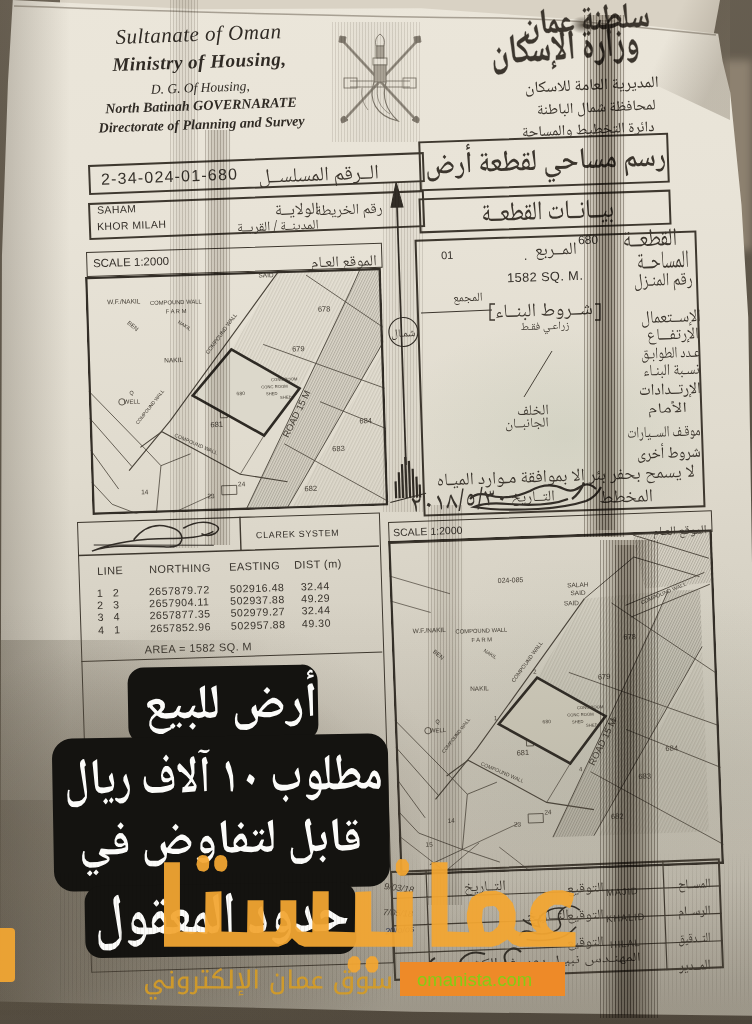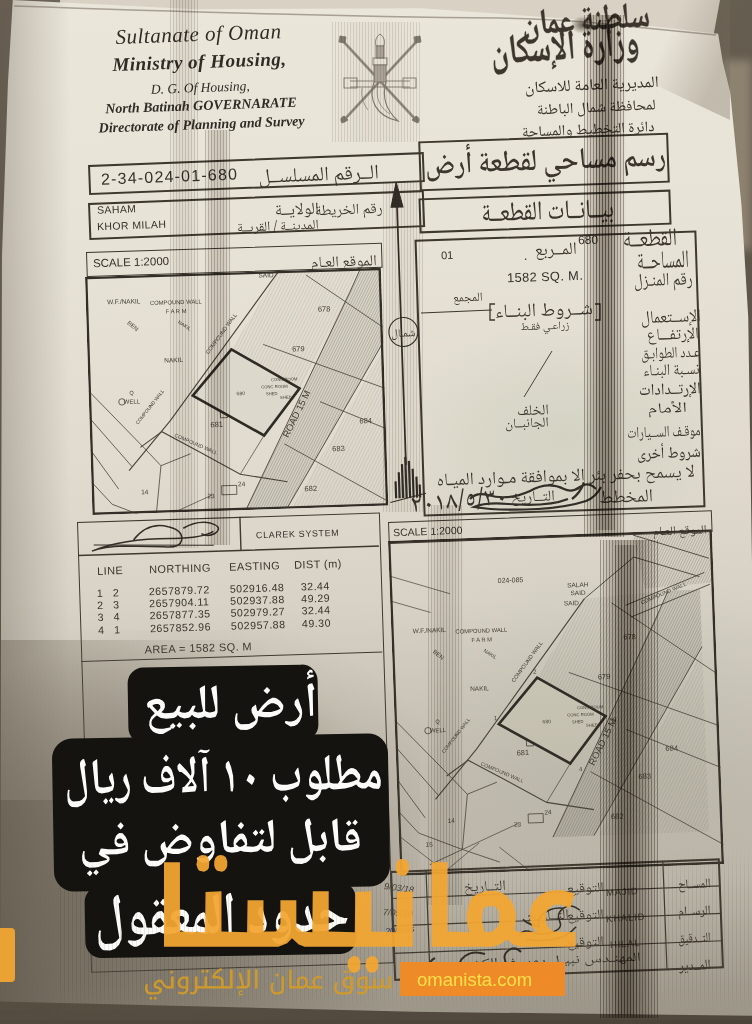--- a/index.html
+++ b/index.html
@@ -574,13 +574,13 @@
 
 <svg class="ar" style="left:164.0px;top:855.0px;width:412.0px;height:118.0px;" viewBox="0 0 853 211" preserveAspectRatio="none">
       <path d="M427 181L419 187L417 199L422 208L426 210L435 210L439 208L443 203L444 191L439 183L435 181ZM390 181L382 187L380 196L381 202L389 210L398 210L406 204L407 190L402 183L398 181ZM554 13L554 164L679 164L693 161L711 151L721 159L737 164L852 164L852 138L807 137L801 134L794 127L791 120L791 105L793 100L799 93L808 89L823 89L841 95L847 80L849 69L825 63L805 63L788 67L775 74L765 84L760 94L758 102L758 116L763 129L772 137L736 138L728 135L725 132L728 121L728 103L722 86L708 72L698 67L686 64L664 65L648 70L637 76L632 85L627 104L627 118L632 138L587 137L587 13ZM683 91L688 94L694 102L694 122L691 128L681 136L674 138L663 137L658 117L660 99L662 95L668 92ZM0 13L0 164L237 164L255 158L265 149L279 160L291 164L515 164L515 65L482 66L481 138L429 137L429 65L396 66L395 138L341 137L341 65L308 65L307 138L285 137L274 128L274 81L241 81L241 122L238 131L231 137L206 137L206 81L173 81L172 138L119 137L119 65L86 66L85 138L33 137L33 13ZM489 7L485 9L480 16L480 28L485 35L489 37L498 37L502 35L507 28L507 16L501 8ZM116 0L110 2L106 6L104 11L104 19L106 24L110 28L120 30L125 28L129 24L131 19L131 11L128 4L123 1ZM79 0L73 2L70 5L67 17L70 25L73 28L83 30L90 27L93 23L94 10L90 3L87 1Z" fill="#f2a632" fill-rule="evenodd" opacity="0.94"></path>
     </svg>
 
 <svg class="ar" style="left:145.0px;top:968.0px;width:246.0px;height:31.9px;" viewBox="0 0 1371 178" preserveAspectRatio="none">
       <path d="M52 162L50 166L51 174L54 177L63 176L65 173L64 163L58 160ZM28 162L26 165L27 174L30 177L39 176L41 173L40 163L34 160ZM545 127L532 126L524 131L522 139L527 147L521 149L521 154L548 151L548 145L533 146L530 143L530 136L535 132L540 132L544 134ZM1182 71L1181 89L1186 103L1192 109L1201 113L1226 115L1224 127L1214 135L1202 136L1188 131L1185 132L1180 141L1195 147L1217 147L1230 141L1238 130L1241 114L1309 114L1317 111L1325 104L1330 109L1342 114L1370 114L1370 47L1356 47L1355 102L1339 101L1335 99L1329 92L1329 58L1315 58L1315 92L1313 96L1305 102L1286 101L1286 58L1272 58L1271 102L1240 101L1240 47L1211 47L1201 50L1194 54L1187 61ZM1209 60L1226 60L1225 102L1208 102L1203 100L1197 93L1195 84L1196 74L1199 68ZM1159 47L1129 47L1119 50L1107 59L1101 71L1100 88L1105 102L1112 109L1121 113L1145 115L1144 123L1137 132L1123 136L1089 136L1079 133L1071 125L1068 113L1069 97L1073 81L1060 81L1055 97L1054 118L1057 129L1062 137L1073 145L1086 148L1125 148L1138 146L1147 142L1155 133L1159 118ZM1128 60L1145 60L1144 102L1125 101L1116 92L1114 82L1115 74L1117 69ZM775 47L761 47L761 121L759 126L752 133L742 136L730 136L722 133L717 128L714 121L713 110L714 97L718 82L705 82L700 98L699 118L704 134L714 144L728 148L750 147L763 142L770 135L775 122ZM242 47L209 48L196 54L187 64L183 76L183 89L188 103L194 109L203 113L228 115L228 121L226 127L216 135L204 136L190 131L187 132L182 141L197 147L211 148L219 147L229 143L238 134L242 121ZM211 60L228 60L227 102L210 102L205 100L199 93L197 84L198 74L201 68ZM160 47L145 47L144 102L121 101L112 93L95 69L89 65L77 64L62 71L51 84L48 93L49 104L53 109L63 114L74 117L80 122L80 127L77 131L62 136L30 136L24 134L17 127L14 117L15 98L18 90L4 91L0 108L0 121L4 134L13 144L26 148L71 147L86 141L91 136L94 130L95 119L93 114L85 107L65 100L62 96L64 88L72 80L76 78L85 79L93 87L104 103L116 112L122 114L160 114ZM733 31L729 35L729 43L732 47L741 47L744 43L744 35L740 31ZM145 15L141 19L141 27L144 31L153 31L156 27L156 19L152 15ZM1136 12L1131 17L1131 23L1133 27L1141 29L1146 25L1147 19L1144 13ZM1112 12L1107 17L1107 24L1109 27L1116 29L1122 25L1123 20L1120 13ZM344 10L339 15L339 21L341 25L349 27L354 23L355 17L352 11ZM320 10L315 15L315 22L317 25L324 27L330 23L331 18L328 11ZM803 9L803 114L880 114L888 112L899 105L906 111L915 114L989 114L989 102L958 101L951 95L947 86L948 68L956 59L962 57L971 57L983 61L987 49L972 45L962 45L953 47L945 51L936 61L932 77L933 86L937 96L942 101L916 102L908 98L906 95L908 86L908 72L906 65L897 53L886 48L870 48L863 50L852 56L849 62L846 78L850 102L817 101L817 9ZM883 60L891 67L893 71L894 83L890 94L882 101L866 102L864 100L861 90L861 68L863 64L871 60ZM613 9L613 114L627 114L627 9ZM585 9L571 9L571 91L569 96L561 102L553 101L535 27L521 27L539 101L509 102L509 114L564 114L575 110L581 104L585 95ZM489 9L474 9L473 102L438 101L438 71L436 63L432 56L426 51L417 47L390 43L397 34L407 25L421 16L429 13L430 11L425 0L415 4L399 15L386 28L375 45L375 57L410 58L415 60L422 67L424 73L423 102L346 101L346 47L332 47L331 102L292 101L292 47L278 47L278 123L275 130L269 135L264 136L253 133L249 141L250 144L258 147L267 148L274 147L282 143L289 134L293 114L489 114Z" fill="#d29b28" fill-rule="evenodd" opacity="0.95"></path>
     </svg>
 
 <div style="left:400px;top:962px;width:165px;height:34px;background:#ee8a28;"></div>
-<div class="t" style="left:417px;top:969px;font-size:18.5px;color:#fde047;">omanista.com</div>
+<div class="t" style="left:417px;top:969px;font-size:18.5px;color:#84cc16;">omanista.com</div>
 </div>
 </body></html>

